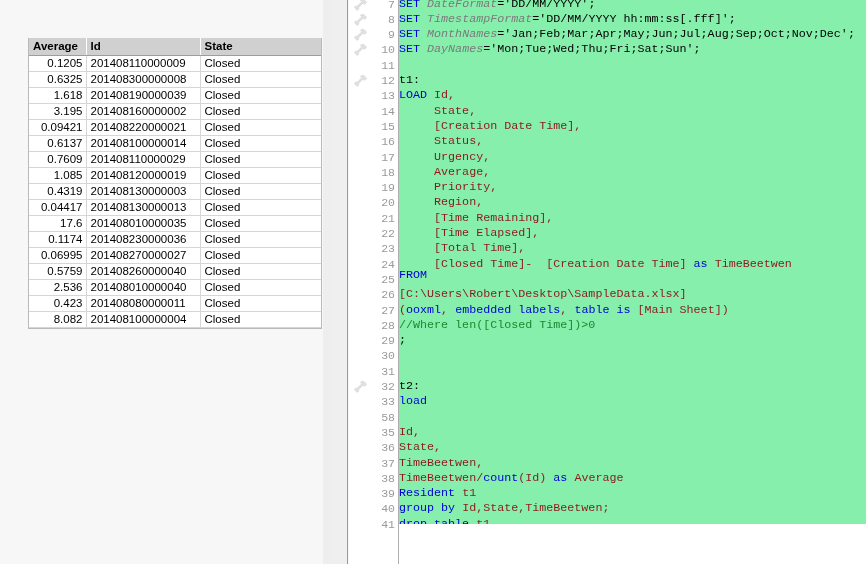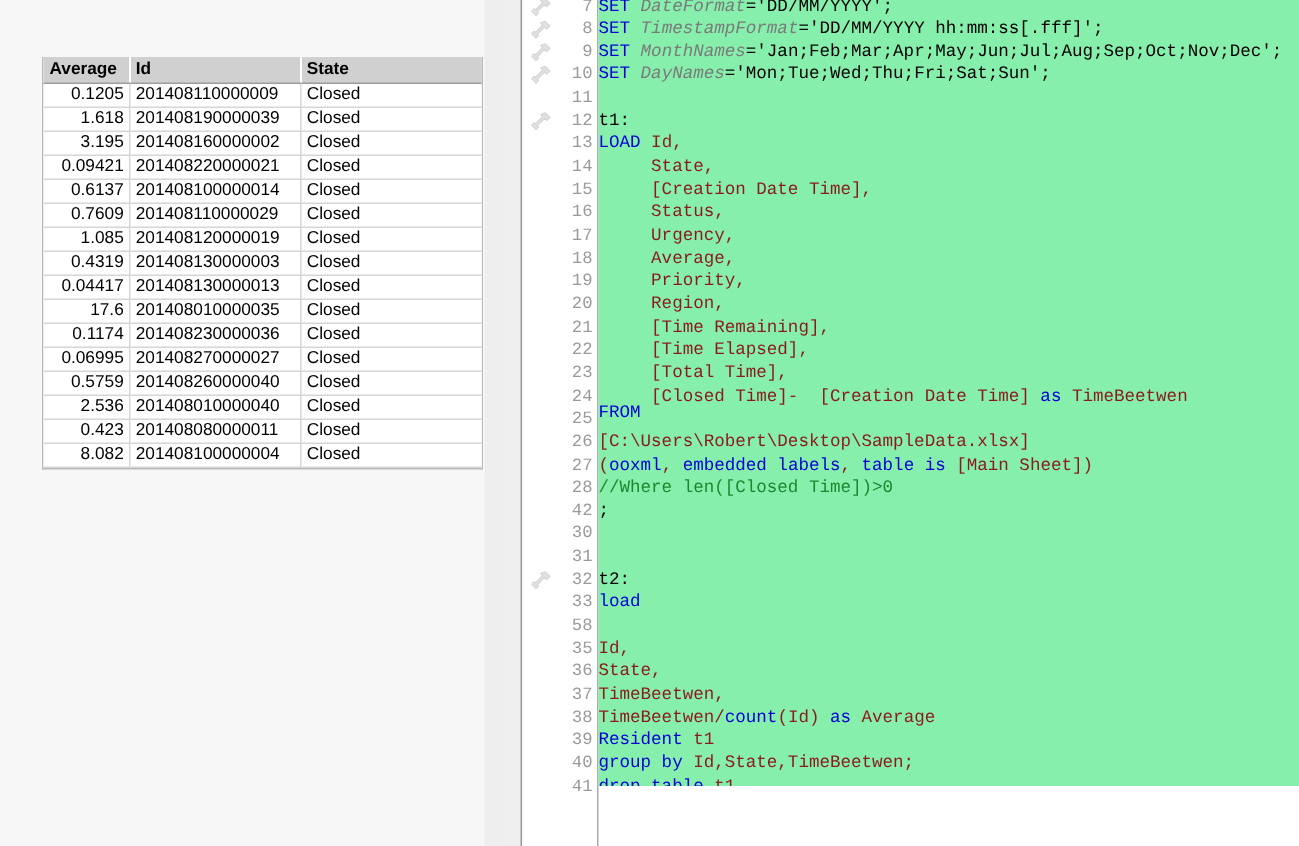--- a/index.html
+++ b/index.html
@@ -228,20 +228,25 @@
           <tr>
             <th class="num">Average</th>
             <th>Id</th>
             <th>State</th>
           </tr>
         </thead>
         <tbody id="table-body">
             <tr>
               <td class="num">0.1205</td>
               <td>201408110000009</td>
+              <td>Closed</td>
+            </tr>
+            <tr>
+              <td class="num">0.6325</td>
+              <td>201408300000008</td>
               <td>Closed</td>
             </tr>
             <tr>
               <td class="num">1.618</td>
               <td>201408190000039</td>
               <td>Closed</td>
             </tr>
             <tr>
               <td class="num">3.195</td>
               <td>201408160000002</td>
@@ -373,21 +378,21 @@
         <div class="ln" style="top: 180.1px;">19</div>
         <div class="ln" style="top: 195.4px;">20</div>
         <div class="ln" style="top: 210.7px;">21</div>
         <div class="ln" style="top: 226px;">22</div>
         <div class="ln" style="top: 241.3px;">23</div>
         <div class="ln" style="top: 256.6px;">24</div>
         <div class="ln" style="top: 271.9px; text-align: center;">25</div>
         <div class="ln" style="top: 287.2px;">26</div>
         <div class="ln" style="top: 302.5px;">27</div>
         <div class="ln" style="top: 317.8px;">28</div>
-        <div class="ln" style="top: 333.1px;">42</div>
+        <div class="ln" style="top: 333.1px;">29</div>
         <div class="ln" style="top: 348.4px;">30</div>
         <div class="ln" style="top: 363.7px;">31</div>
         <div class="ln" style="top: 379px;">32</div>
         <div class="ln" style="top: 394.3px;">33</div>
         <div class="ln" style="top: 409.6px;">58</div>
         <div class="ln" style="top: 424.9px;">35</div>
         <div class="ln" style="top: 440.2px;">36</div>
         <div class="ln" style="top: 455.5px;">37</div>
         <div class="ln" style="top: 470.8px;">38</div>
         <div class="ln" style="top: 486.1px;">39</div>

